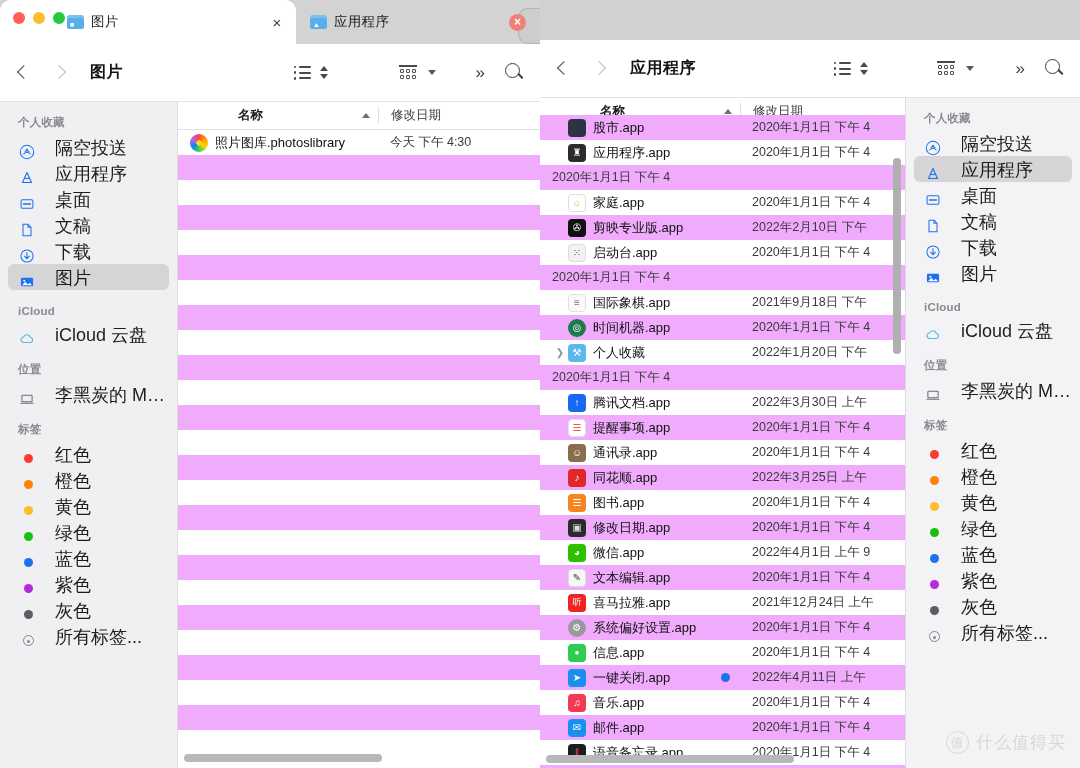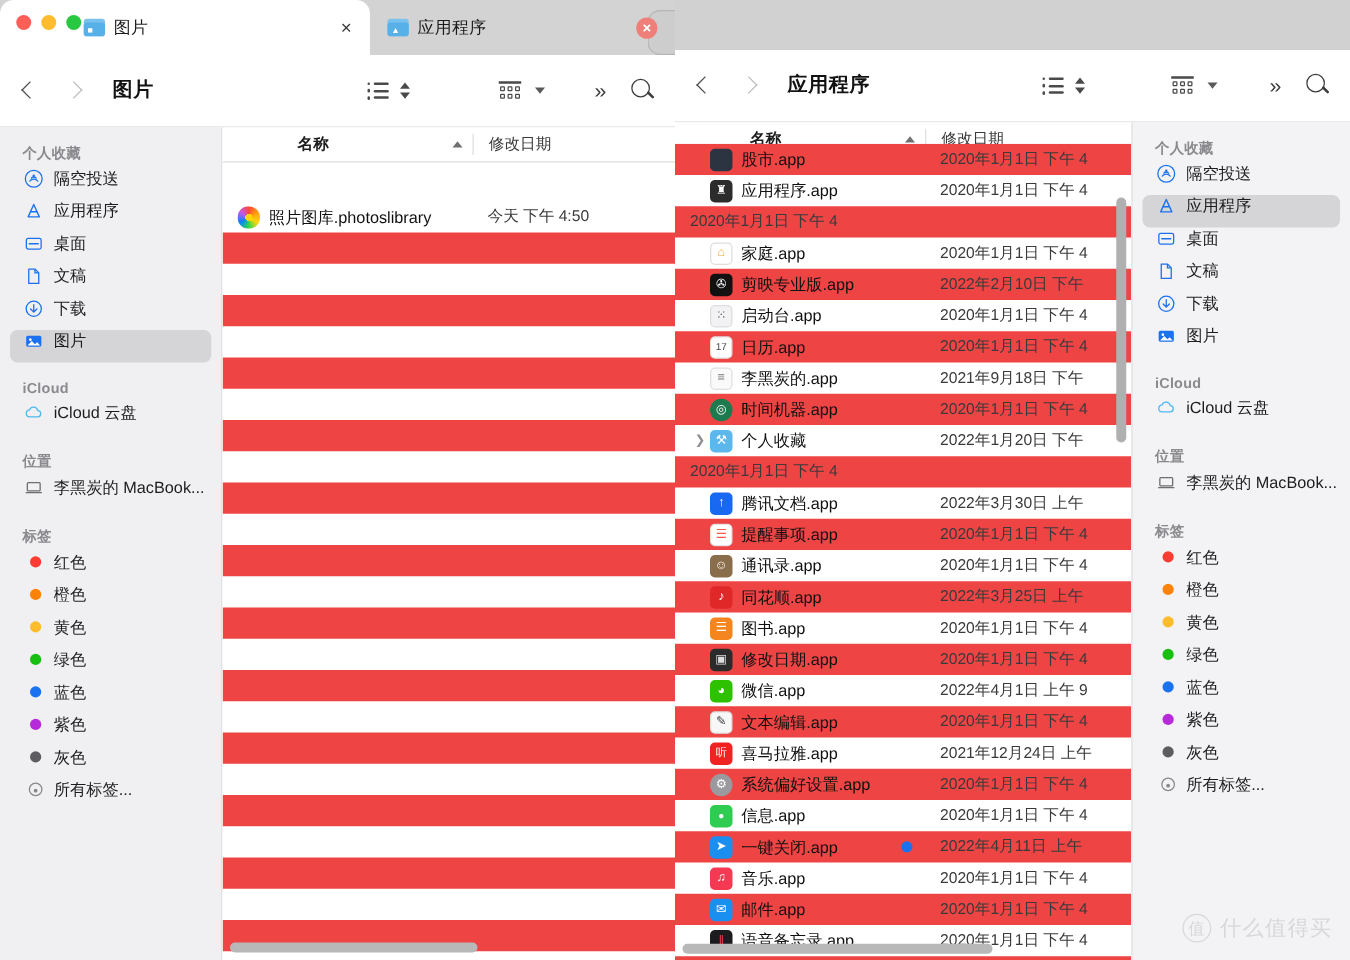--- a/index.html
+++ b/index.html
@@ -124,23 +124,23 @@
   .sidebar {
     width: 178px; flex: 0 0 178px; background: #f0eff2; padding: 10px 0 0 0;
     overflow: hidden; border-right: 1px solid #dedede;
   }
   .sb-head {
     font-size: 11.5px; color: #8a8a8e; font-weight: 600;
     padding: 3px 0 4px 18px; letter-spacing: .2px;
   }
   .sb-gap { height: 12px; }
   .sb-item {
-    display: flex; align-items: flex-start; gap: 8px; height: 26px;
+    display: flex; align-items: flex-end; gap: 20px; height: 26px;
     margin: 0 8px; padding-left: 10px; border-radius: 6px;
-    font-size: 13px; color: #1d1d1f;
+    font-size: 18px; color: #1d1d1f;
   }
   .sb-item.sel { background: #d5d4d7; }
   .sb-ic { width: 17px; height: 17px; flex: 0 0 17px; display: flex; align-items: center; justify-content: center; }
   .sb-label { white-space: nowrap; overflow: hidden; text-overflow: ellipsis; }
   .tagdot { width: 9px; height: 9px; border-radius: 50%; margin-left: 4px; flex: 0 0 9px; }
   .tagring {
     width: 11px; height: 11px; border-radius: 50%; border: 1.3px solid #86868b;
     margin-left: 3px; flex: 0 0 11px; position: relative;
   }
   .tagring::after{
@@ -155,23 +155,23 @@
     border-bottom: 1px solid #e0e0e0; font-size: 12.5px; color: #1d1d1f;
     font-weight: 600; flex: 0 0 28px;
   }
   .col-name { width: 200px; flex: 0 0 200px; padding-left: 60px; display:flex; align-items:center; }
   .sort-caret {
     margin-left: auto; margin-right: 8px; width: 0; height: 0;
     border-left: 4px solid transparent; border-right: 4px solid transparent;
     border-bottom: 5px solid #707070;
   }
   .col-date { flex: 1; padding-left: 12px; border-left: 1px solid #e0e0e0; font-weight: 400; color: #3a3a3c; }
-  .rows { flex: 1; overflow: hidden; position: relative; margin-top: 31px; }
+  .rows { flex: 1; overflow: hidden; position: relative; }
   .row { display: flex; height: 25px; align-items: center; font-size: 13px; color: #111; }
-  .row.alt { background: #ef4444; }
+  .row.alt { background: #f0abfc; }
   .row .disc {
     width: 16px; flex: 0 0 16px; text-align: center; color: #8e8e93; font-size: 10px;
   }
   .row .nm { width: 100%; white-space: nowrap; overflow: hidden; }
   .cell-name { width: 200px; flex: 0 0 200px; display: flex; align-items: center; padding-left: 12px; }
   .cell-date { flex: 1; padding-left: 12px; color: #3a3a3c; font-size: 12.5px; white-space: nowrap; overflow: hidden; }
   .bluedot { width: 9px; height: 9px; border-radius: 50%; background: #1b72f0; flex: 0 0 9px; margin-right: 10px;}
 
   
   .hscroll {
@@ -317,32 +317,27 @@
             </div>
             <div class="row">
               <div class="cell-name">
                 <span class="disc"></span>
                 <span class="ic" style="background: rgb(242, 242, 244); border: 1px solid rgb(221, 221, 221); color: rgb(85, 85, 85); font-size: 10px; margin-right: 7px; flex: 0 0 18px;">⁙</span>
                 <span class="nm">启动台.app</span>
               </div>
               <div class="cell-date">2020年1月1日 下午 4</div>
             </div>
             <div class="row alt">
-              <div class="cell-name">
-                <span class="disc"></span>
-                <span class="ic" style="background: rgb(255, 255, 255); border: 1px solid rgb(221, 221, 221); color: rgb(68, 68, 68); font-size: 8px; margin-right: 7px; flex: 0 0 18px;">17</span>
-                <span class="nm">日历.app</span>
-              </div>
               <div class="cell-date">2020年1月1日 下午 4</div>
             </div>
             <div class="row">
               <div class="cell-name">
                 <span class="disc"></span>
                 <span class="ic" style="background: rgb(250, 250, 250); border: 1px solid rgb(224, 224, 224); color: rgb(119, 119, 119); font-size: 10px; margin-right: 7px; flex: 0 0 18px;">≡</span>
-                <span class="nm">李黑炭的.app</span>
+                <span class="nm">国际象棋.app</span>
               </div>
               <div class="cell-date">2021年9月18日 下午</div>
             </div>
             <div class="row alt">
               <div class="cell-name">
                 <span class="disc"></span>
                 <span class="ic" style="background: rgb(29, 122, 79); border-radius: 50%; color: rgb(255, 255, 255); font-size: 10px; margin-right: 7px; flex: 0 0 18px;">◎</span>
                 <span class="nm">时间机器.app</span>
               </div>
               <div class="cell-date">2020年1月1日 下午 4</div>
@@ -849,21 +844,21 @@
             <span class="sort-caret"></span>
           </div>
           <div class="col-date">修改日期</div>
         </div>
         <div class="rows" id="left-rows">
             <div class="row">
               <div class="cell-name">
                 <span class="ic ic-photos" style="margin-right: 7px; flex: 0 0 18px;"></span>
                 <span class="nm">照片图库.photoslibrary</span>
               </div>
-              <div class="cell-date">今天 下午 4:50</div>
+              <div class="cell-date">今天 下午 4:30</div>
             </div>
             <div class="row alt"></div>
             <div class="row"></div>
             <div class="row alt"></div>
             <div class="row"></div>
             <div class="row alt"></div>
             <div class="row"></div>
             <div class="row alt"></div>
             <div class="row"></div>
             <div class="row alt"></div>

